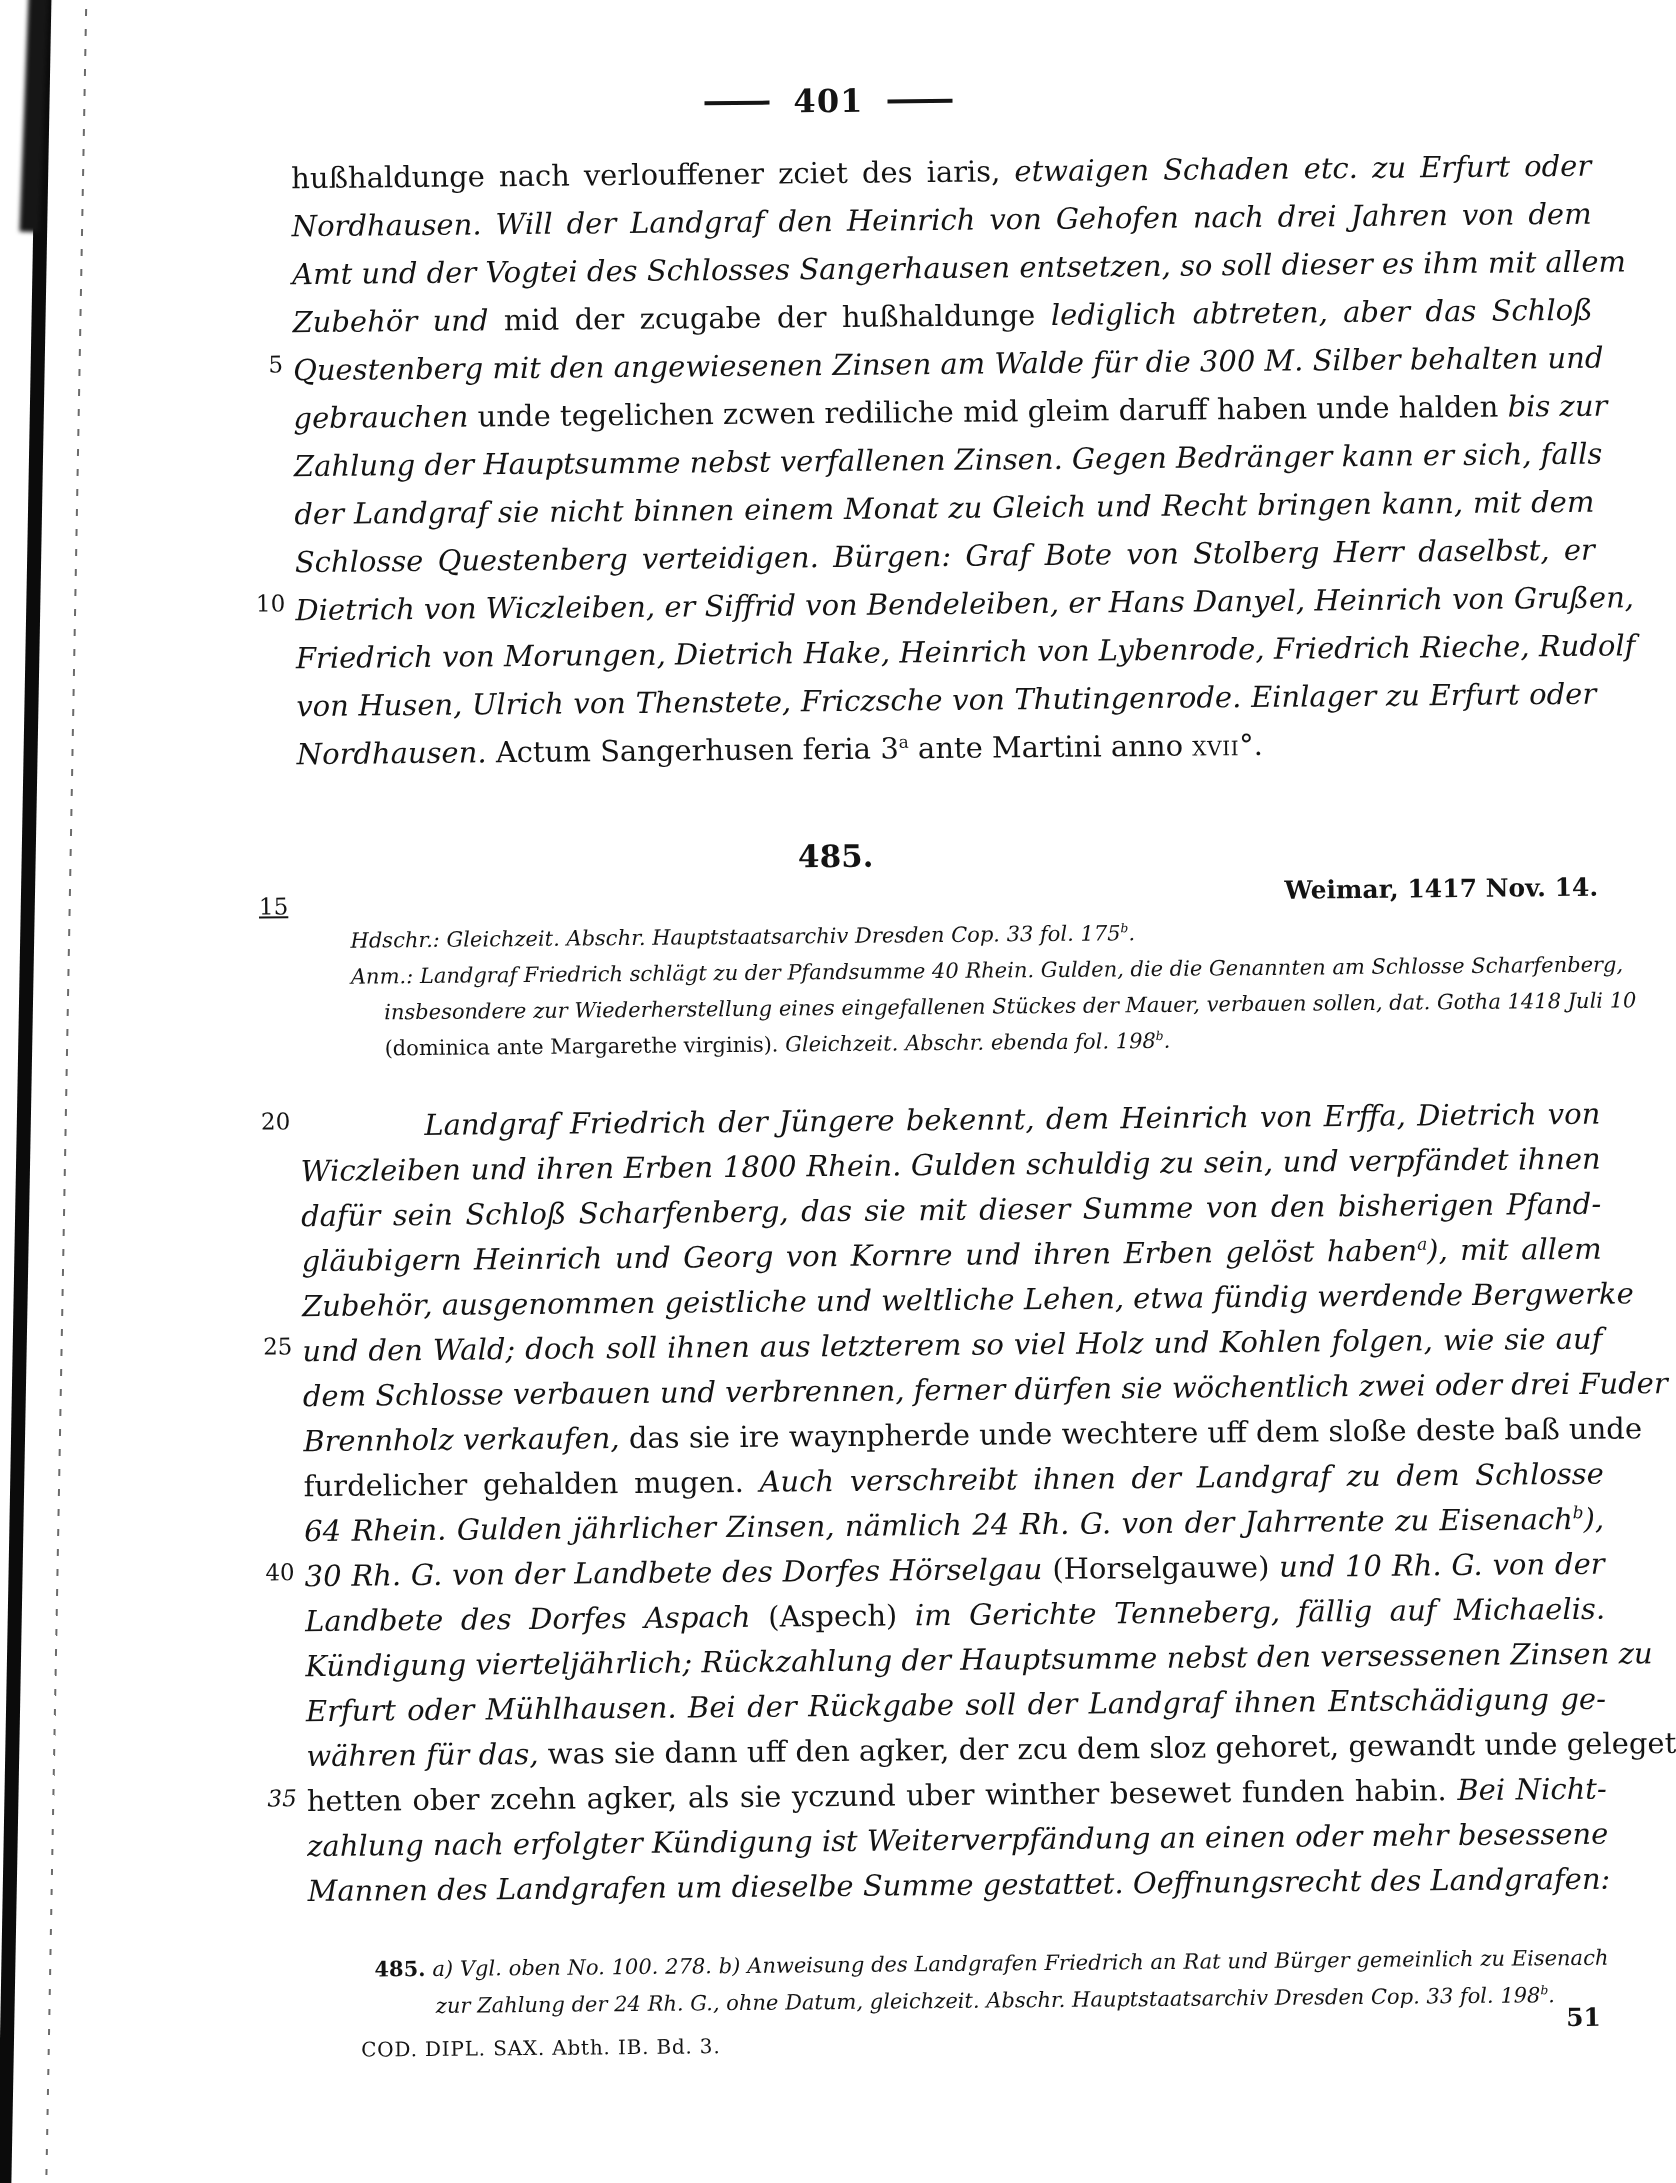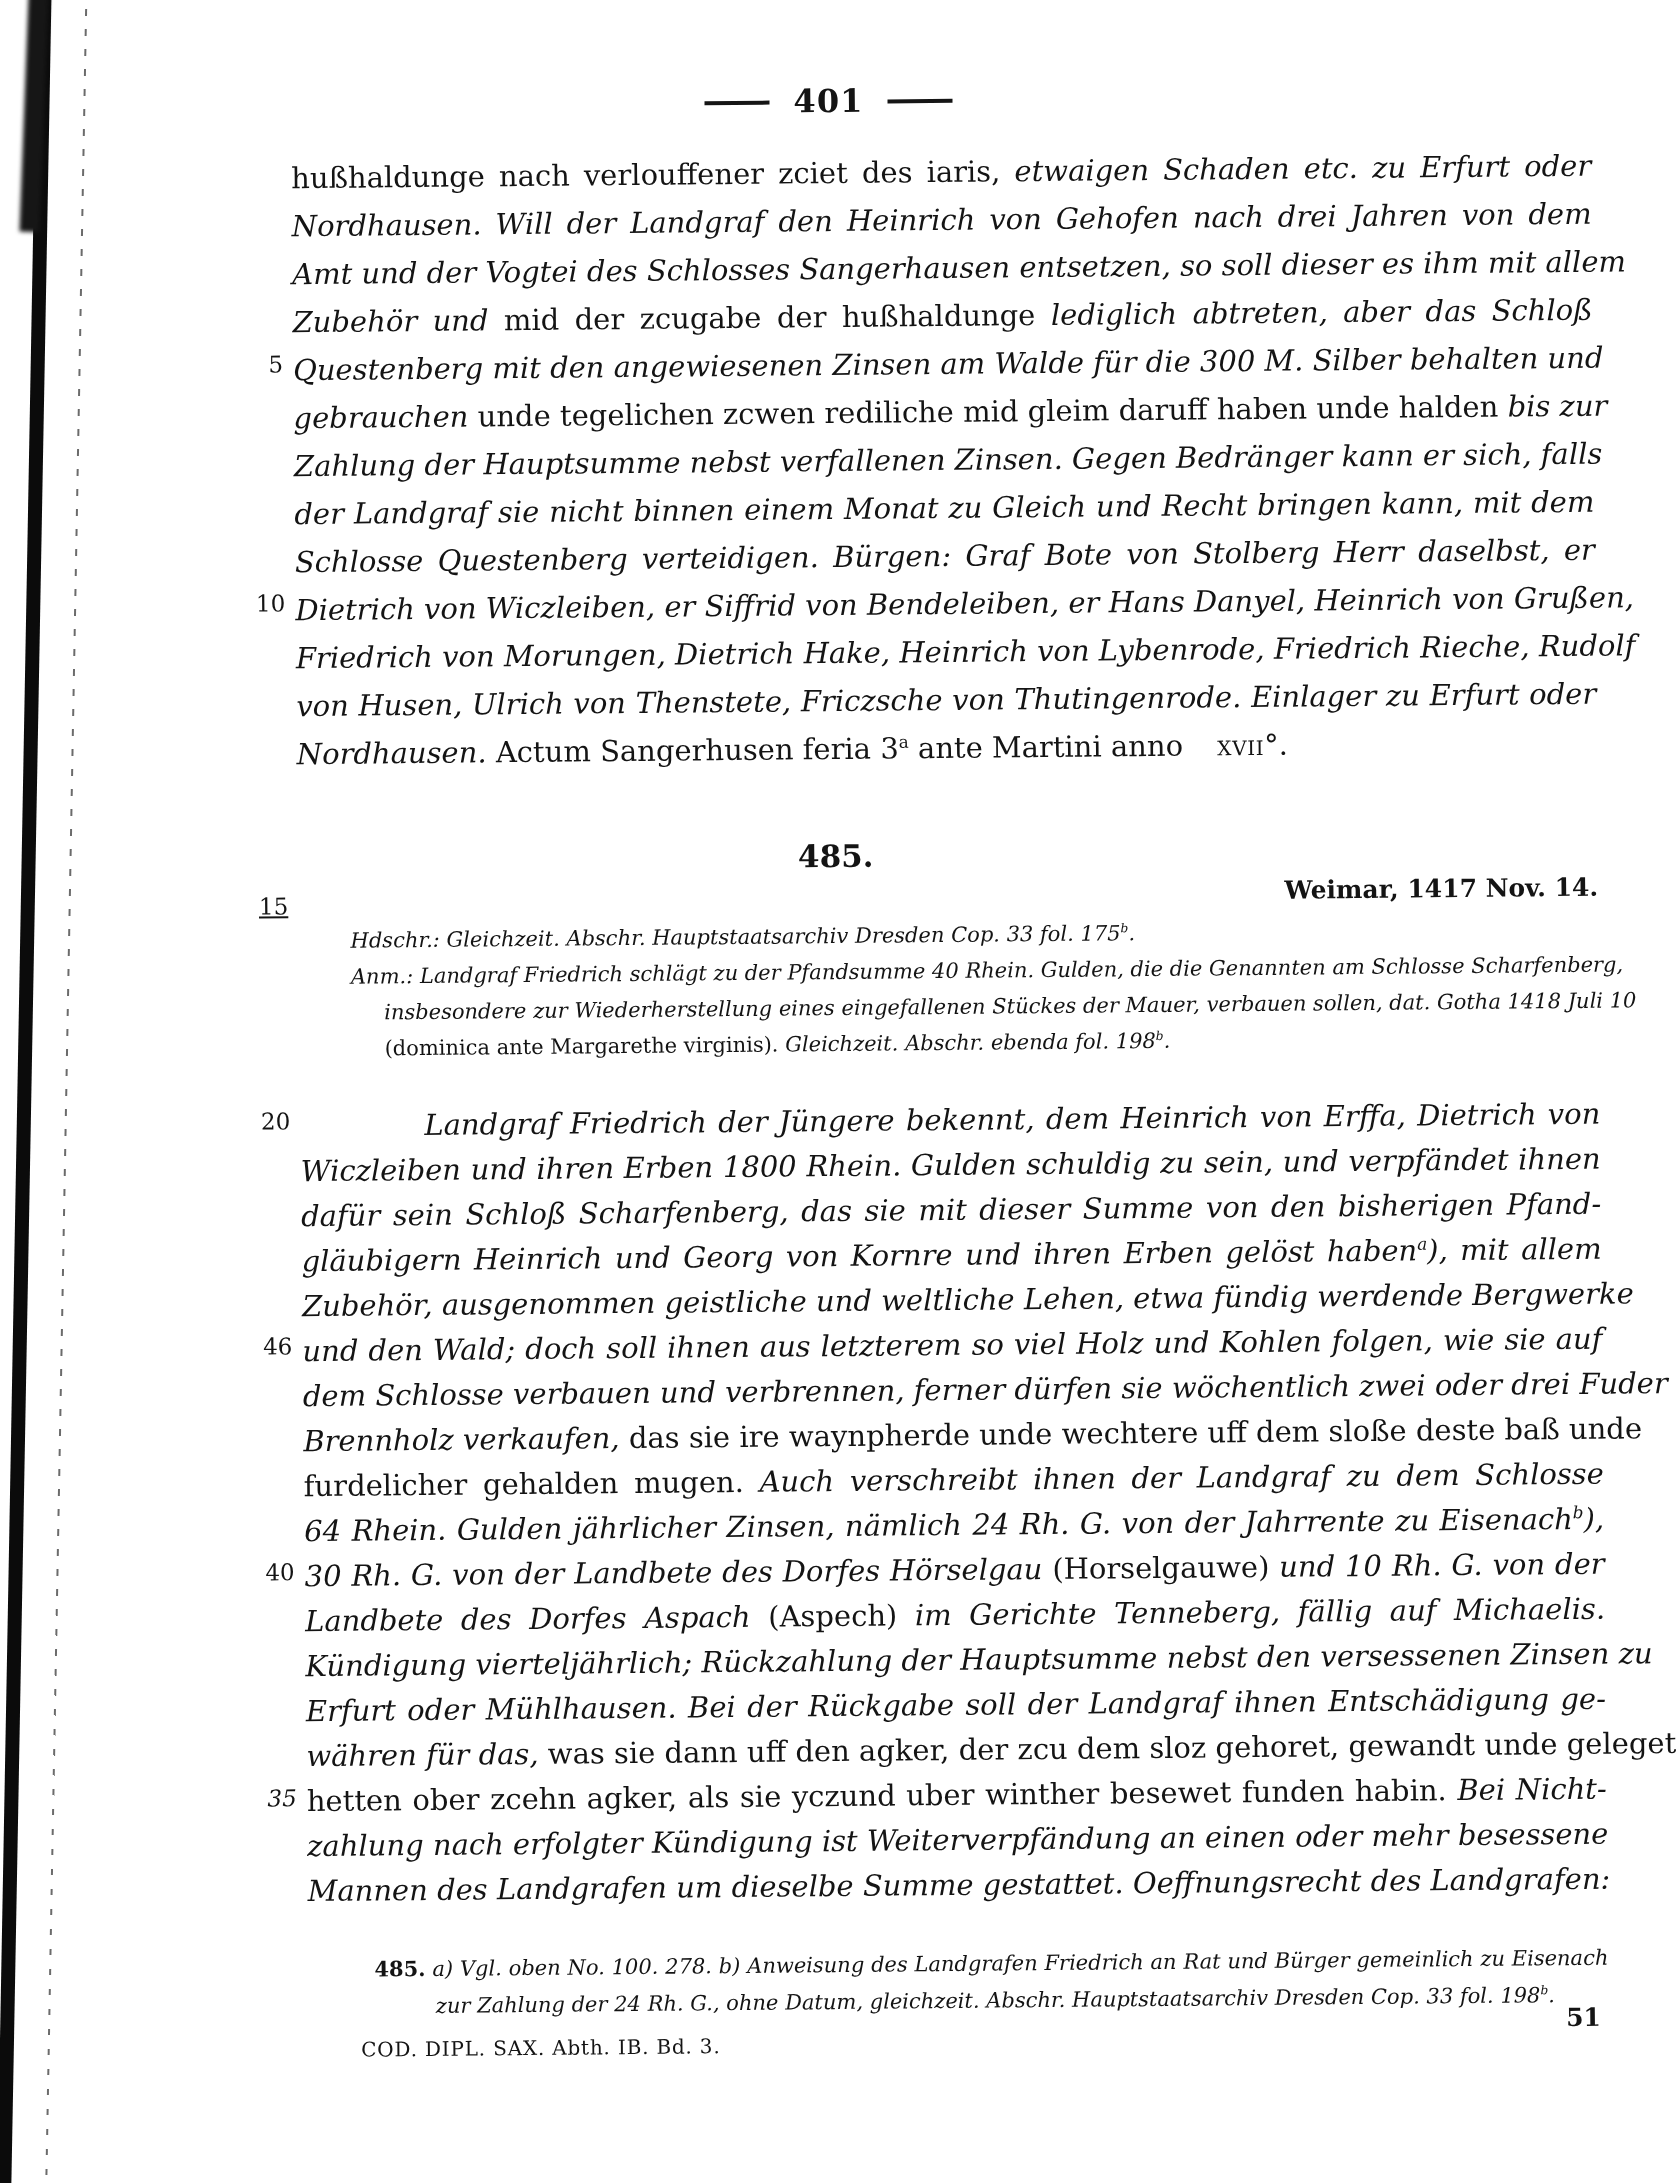--- a/index.html
+++ b/index.html
@@ -45,21 +45,21 @@
   .tl{
     white-space:nowrap;
     text-align:justify;text-align-last:justify;
     font-size:29px;line-height:1.45;
   }
   .tl.noj{text-align:left;text-align-last:left;}
   .tl.ind{text-indent:124px;}
   .it{font-style:italic;}
   .bd{font-weight:bold;}
   .sup{vertical-align:super;font-size:58%;line-height:0;}
-  .sc{font-variant-caps:small-caps;letter-spacing:0.6px;margin-left:25px;}
+  .sc{font-variant-caps:small-caps;letter-spacing:0.6px;}
   .heading-485{
     position:absolute;left:0;top:838px;width:1676px;text-align:center;
     font-size:31px;font-weight:bold;
   }
   .dateline{
     position:absolute;left:300px;top:880px;width:1300px;text-align:right;
     font-size:25px;font-weight:bold;
   }
   .src{position:absolute;left:352px;top:921px;width:1248px;}
   .src .tl{font-size:21px;height:36px;}
@@ -107,21 +107,21 @@
         <div class="tl"><span class="it">Dietrich von Wiczleiben, er Siffrid von Bendeleiben, er Hans Danyel, Heinrich von Grußen,</span></div>
         <div class="tl"><span class="it">Friedrich von Morungen, Dietrich Hake, Heinrich von Lybenrode, Friedrich Rieche, Rudolf</span></div>
         <div class="tl"><span class="it">von Husen, Ulrich von Thenstete, Friczsche von Thutingenrode. Einlager zu Erfurt oder</span></div>
         <div class="tl noj"><span class="it">Nordhausen.</span><span> Actum Sangerhusen feria 3</span><span class="sup">a</span><span> ante Martini anno </span><span class="sc">xvii</span><span>°.</span></div>
       </div>
 
     <div class="margin-num m5">5</div>
     <div class="margin-num m10">10</div>
     <div class="margin-num m15">15</div>
     <div class="margin-num m20">20</div>
-    <div class="margin-num m25">46</div>
+    <div class="margin-num m25">25</div>
     <div class="margin-num m30">40</div>
     <div class="margin-num m35">35</div>
 
     <div class="heading-485">485.</div>
     <div class="dateline">Weimar, 1417 Nov. 14.</div>
 
     <div class="src">
         <div class="tl noj"><span class="it">Hdschr.: Gleichzeit. Abschr. Hauptstaatsarchiv Dresden Cop. 33 fol. 175</span><span class="sup it">b</span><span class="it">.</span></div>
         <div class="tl"><span class="it">Anm.: Landgraf Friedrich schlägt zu der Pfandsumme 40 Rhein. Gulden, die die Genannten am Schlosse Scharfenberg,</span></div>
         <div class="tl" style="margin-left: 33px;"><span class="it">insbesondere zur Wiederherstellung eines eingefallenen Stückes der Mauer, verbauen sollen, dat. Gotha 1418 Juli 10</span></div>

